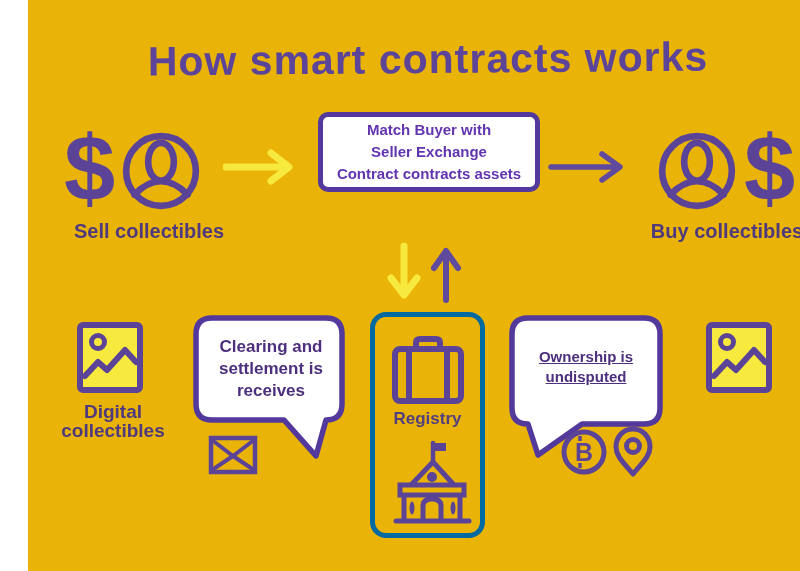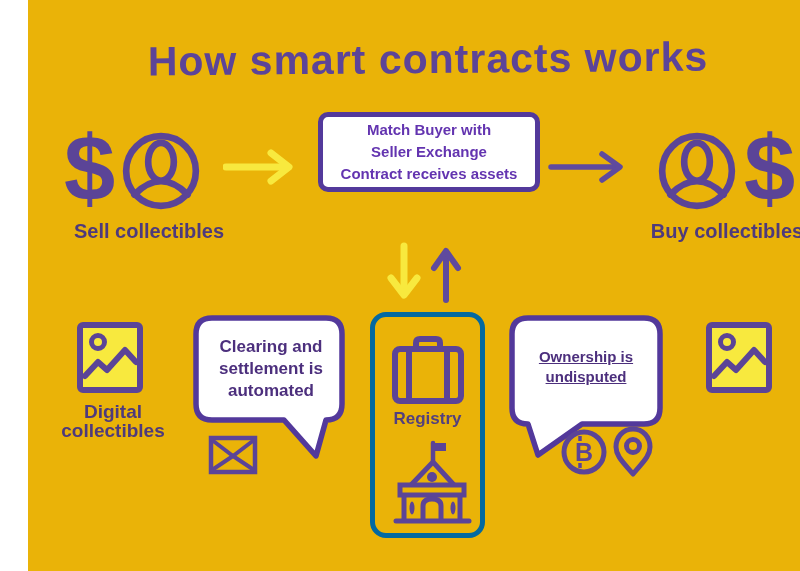--- a/index.html
+++ b/index.html
@@ -53,21 +53,21 @@
   <div class="abs side-label" style="left:30px; top:220px; width:182px;">Sell collectibles</div>
 
   <svg class="abs" style="left:195px; top:147px;" width="78" height="40" viewBox="0 0 78 40">
     <path d="M3,20 H60" fill="none" stroke="#f8e93e" stroke-width="7" stroke-linecap="round"></path>
     <path d="M48,6 L66,20 L48,34" fill="none" stroke="#f8e93e" stroke-width="7" stroke-linecap="round" stroke-linejoin="round"></path>
   </svg>
 
   <div class="abs contract-box">
     <div>Match Buyer with</div>
     <div>Seller Exchange</div>
-    <div>Contract receives assets</div>
+    <div>Contract contracts assets</div>
   </div>
 
   <svg class="abs" style="left:520px; top:147px;" width="88" height="40" viewBox="0 0 88 40">
     <path d="M3,20 H68" fill="none" stroke="#5f4a9e" stroke-width="5.5" stroke-linecap="round"></path>
     <path d="M54,7 L72,20 L54,33" fill="none" stroke="#5f4a9e" stroke-width="5.5" stroke-linecap="round" stroke-linejoin="round"></path>
   </svg>
 
   <svg class="abs" style="left:628px; top:130px;" width="82" height="82" viewBox="0 0 80 80">
     <circle cx="40" cy="40" r="34" fill="none" stroke="#5b4497" stroke-width="6.5"></circle>
     <ellipse cx="40" cy="31" rx="12.5" ry="18.5" fill="none" stroke="#5b4497" stroke-width="6.5"></ellipse>
@@ -96,21 +96,21 @@
     <span style="display:block">collectibles</span>
   </div>
 
   <div class="abs" style="left:164px; top:314px; width:158px; height:150px;">
     <svg width="158" height="150" viewBox="0 0 158 150">
       <path d="M20,4 H134 Q150,4 150,20 V90 Q150,106 134,106 L124,142 L92,106 H20 Q4,106 4,90 V20 Q4,4 20,4 Z" fill="#ffffff" stroke="#53399b" stroke-width="5.5" stroke-linejoin="round"></path>
     </svg>
     <div class="bubble-text" style="top:22px; font-size:17px;">
       <span style="display:block">Clearing and</span>
       <span style="display:block">settlement is</span>
-      <span style="display:block">automated</span>
+      <span style="display:block">receives</span>
     </div>
   </div>
 
   <svg class="abs" style="left:180px; top:435px;" width="50" height="40" viewBox="0 0 50 40">
     <rect x="3" y="3" width="44" height="34" fill="none" stroke="#5b4497" stroke-width="4.5"></rect>
     <path d="M4,5 L25,21 L46,5" fill="none" stroke="#5b4497" stroke-width="4"></path>
     <path d="M4,35 L25,21 L46,35" fill="none" stroke="#5b4497" stroke-width="4"></path>
   </svg>
 
   <div class="abs registry-panel">

